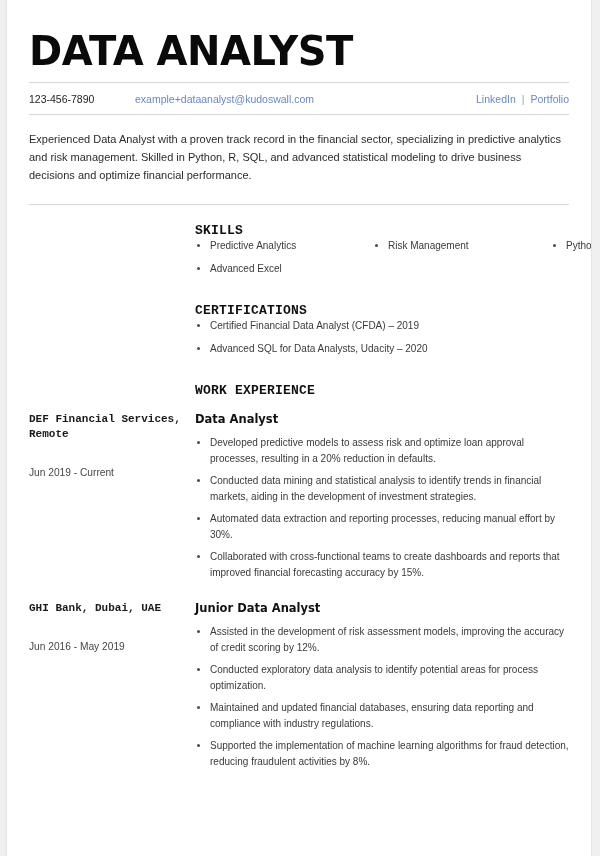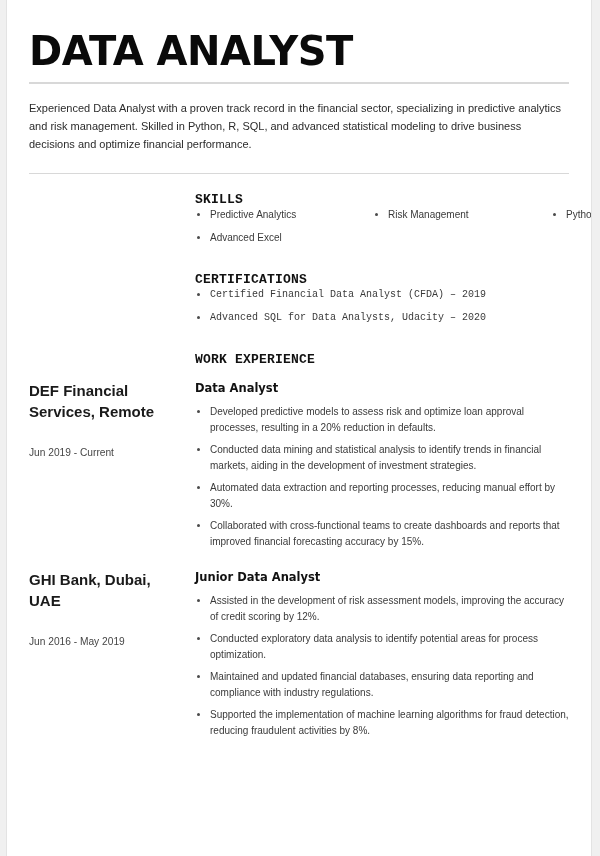--- a/index.html
+++ b/index.html
@@ -152,32 +152,32 @@
   .skills-grid {
     display: grid;
     grid-template-columns: 178px 178px 1fr;
     padding-top: 16px;
     margin-left: -166px;
     width: 540px;
   }
   .skills-grid li { margin-bottom: 11px; }
 
   
-  .cert-list { padding-top: 15px; font-family: Liberation Mono, monospace; }
+  .cert-list { padding-top: 15px; }
   .cert-list li { margin-bottom: 8px; }
 
   
   .job {
     display: flex;
     align-items: flex-start;
     padding-top: 14px;
   }
   .job-company {
-    font-family: Liberation Sans, sans-serif;
-    font-size: 15px;
+    font-family: Liberation Mono, monospace;
+    font-size: 11px;
     font-weight: 700;
     color: #1a1a1a;
     line-height: 1.35;
   }
   .job-dates {
     font-size: 10.2px;
     color: #464646;
     margin-top: 24px;
     line-height: 1.4;
   }
@@ -192,20 +192,29 @@
 </style>
 </head>
 <body>
 
 <div class="page">
 
   <div>
     <h1 class="name">DATA ANALYST</h1>
     <div class="rule rule-header-top"></div>
 
+    <div class="contact-row">
+      <span class="contact-phone">123-456-7890</span>
+      <span class="contact-email">example+dataanalyst@kudoswall.com</span>
+      <span class="contact-links">
+        <a>LinkedIn</a>
+        <span class="link-sep">|</span>
+        <a>Portfolio</a>
+      </span>
+    </div>
     <div class="rule rule-header-bottom"></div>
   </div>
 
   <div class="summary">Experienced Data Analyst with a proven track record in the financial sector, specializing in predictive analytics and risk management. Skilled in Python, R, SQL, and advanced statistical modeling to drive business decisions and optimize financial performance.</div>
   <div class="rule rule-summary"></div>
 
   <div class="section sec-skills">
     <div class="col-left"></div>
     <div class="col-right">
       <h2 class="section-title">SKILLS</h2>

